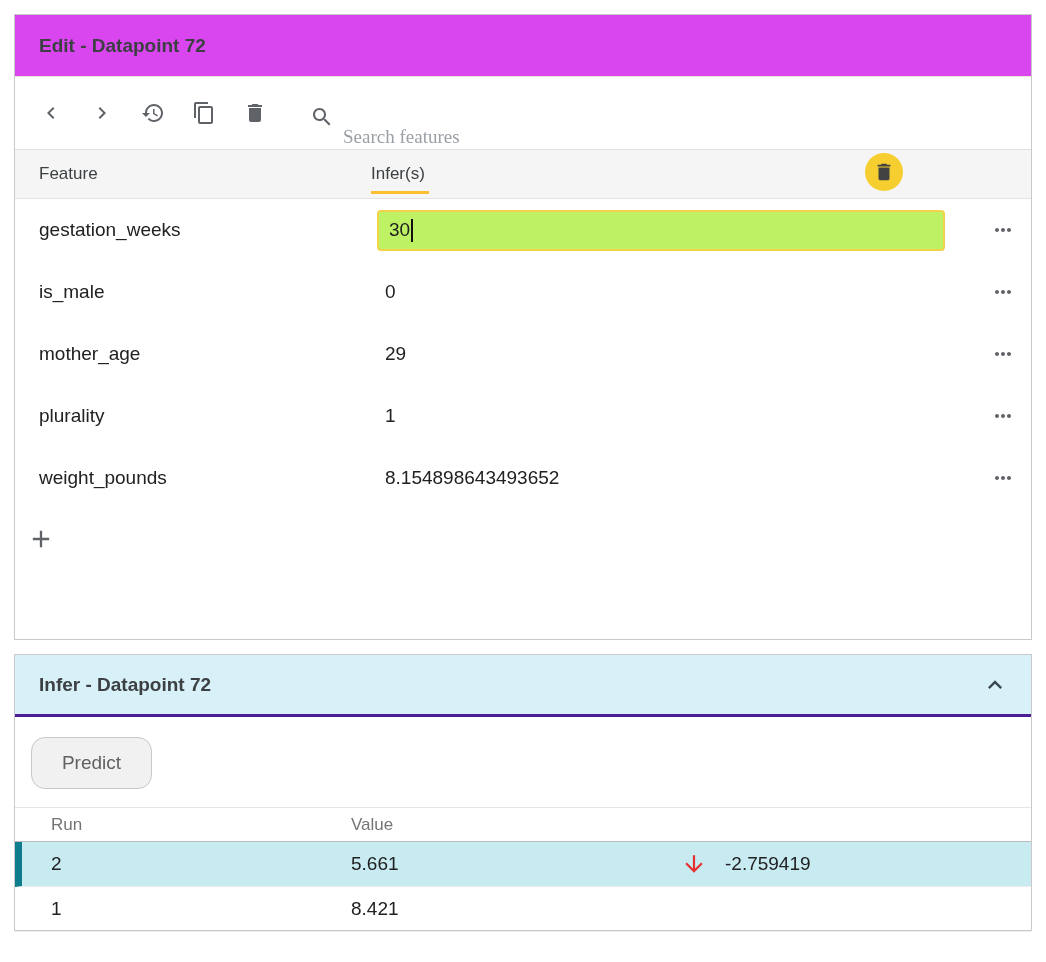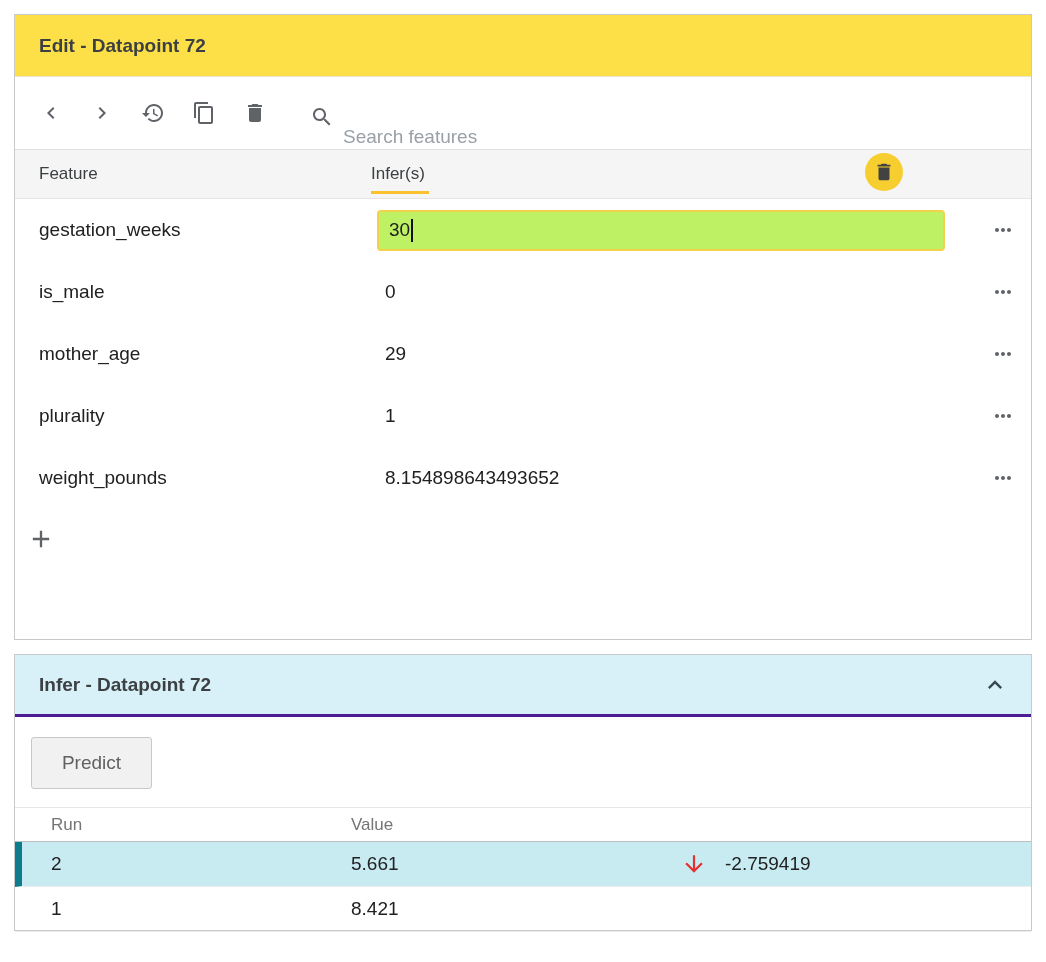--- a/index.html
+++ b/index.html
@@ -24,21 +24,21 @@
   .panel-header {
     height: 62px;
     display: flex;
     align-items: center;
     padding: 0 24px;
     font-size: 19px;
     font-weight: 600;
     color: #3c4043;
     position: relative;
   }
-  #edit-panel .panel-header { background: #fde047; border-bottom: 1px solid #ece4cb; }
+  #edit-panel .panel-header { background: #d946ef; border-bottom: 1px solid #ece4cb; }
   #infer-panel .panel-header { background: #d8f0f7; border-bottom: 3px solid #4c1d95; }
 
   .icon { display: inline-flex; align-items: center; justify-content: center; }
   .icon svg { display: block; }
 
   
   .toolbar {
     height: 72px;
     display: flex;
     align-items: center;
@@ -58,21 +58,21 @@
     margin-left: 14px;
     border-bottom: 1px solid #8a8a8a;
     padding: 4px 2px 9px 2px;
     margin-top: 14px;
   }
   .search-box .icon { color: #5f6368; margin-right: 9px; }
   .search-box input {
     border: none; outline: none;
     font-size: 19px;
     width: 200px;
-    font-family: Liberation Sans, sans-serif;
+    font-family: Liberation Serif, serif;
     color: #b91c1c;
     background: transparent;
     margin-top: 40px;
   }
   .search-box input::placeholder { color: #9aa0a6; }
 
   
   .feat-header {
     height: 50px;
     background: #f5f5f5;
@@ -159,21 +159,21 @@
     color: #37474f;
     background: none; border: none;
     cursor: pointer;
   }
   .infer-body { padding-top: 20px; }
   .predict-btn {
     margin-left: 16px;
     width: 121px; height: 52px;
     background: #f1f1f1;
     border: 1px solid #c8c8c8;
-    border-radius: 3px;
+    border-radius: 14px;
     font-size: 19px;
     font-family: "Liberation Sans", sans-serif;
     color: #616161;
     cursor: pointer;
   }
   .runs-table { margin-top: 18px; }
   .runs-head {
     display: grid;
     grid-template-columns: 300px 330px 1fr;
     align-items: center;

